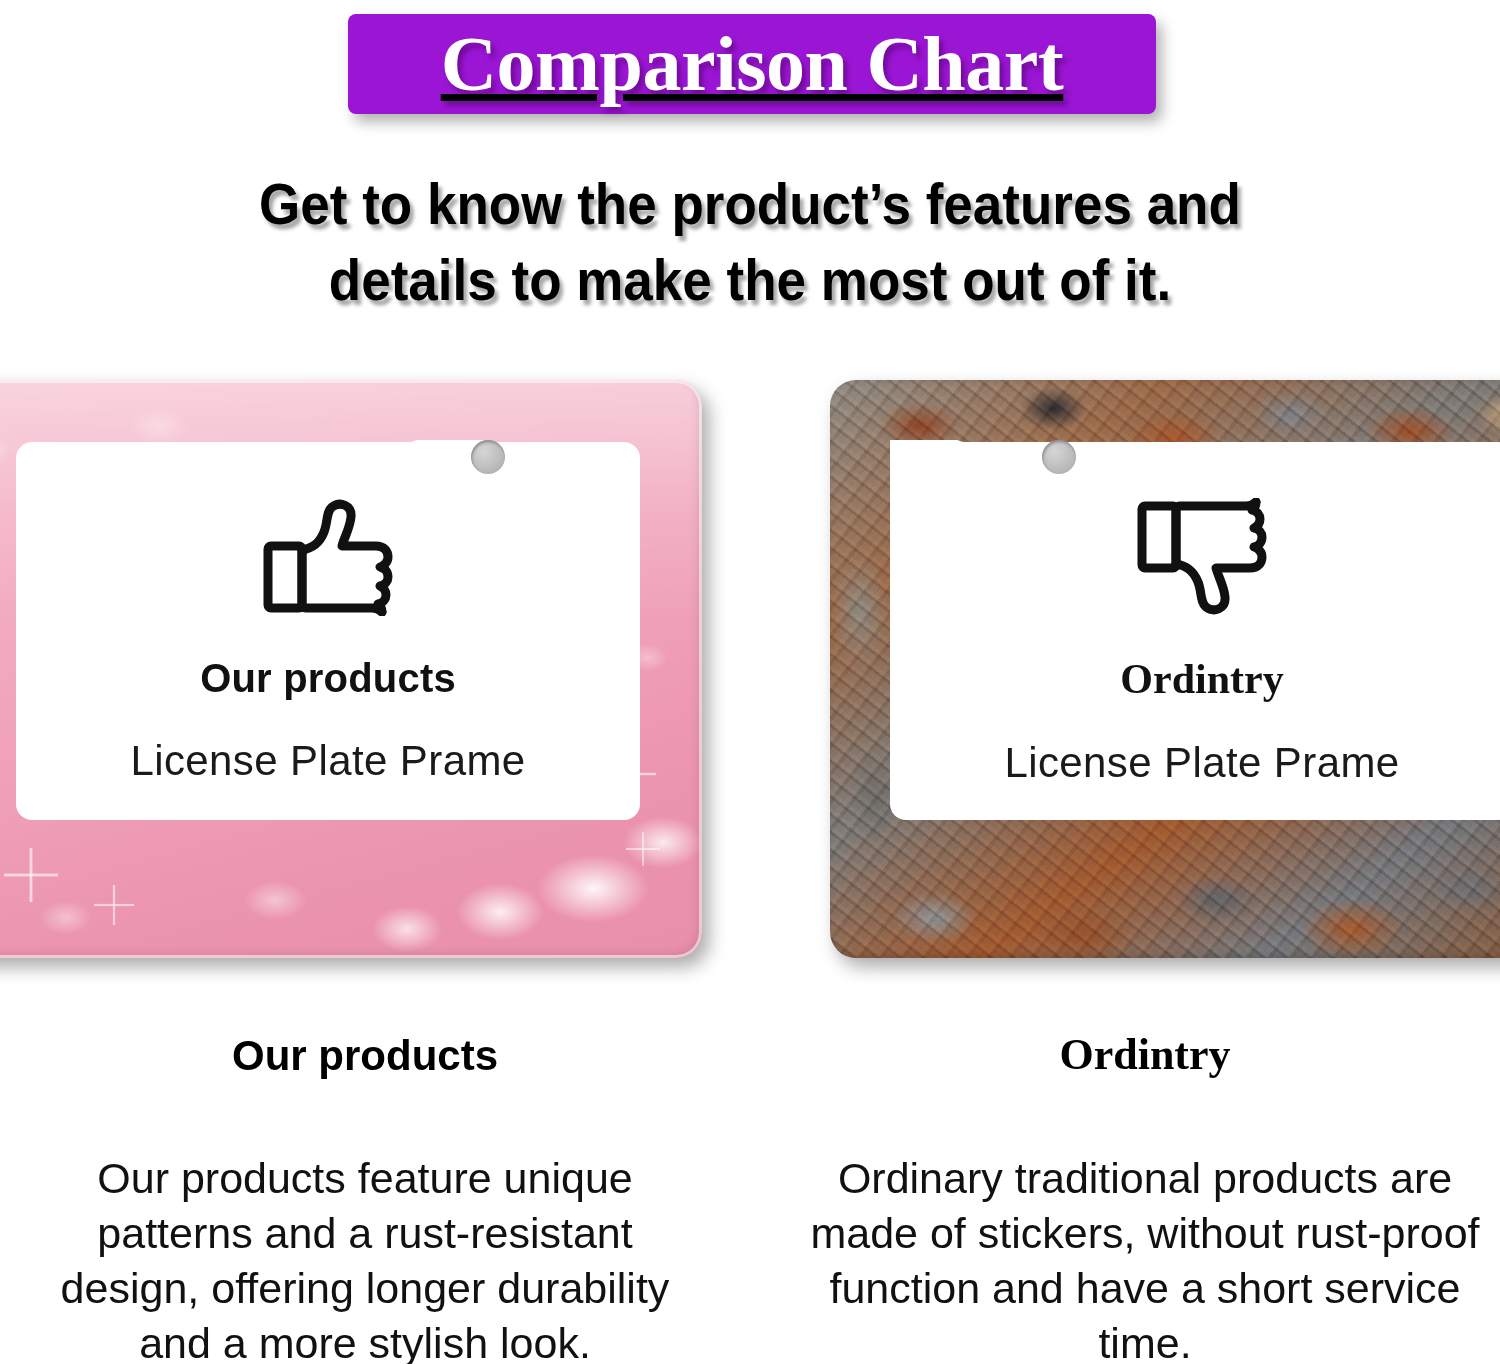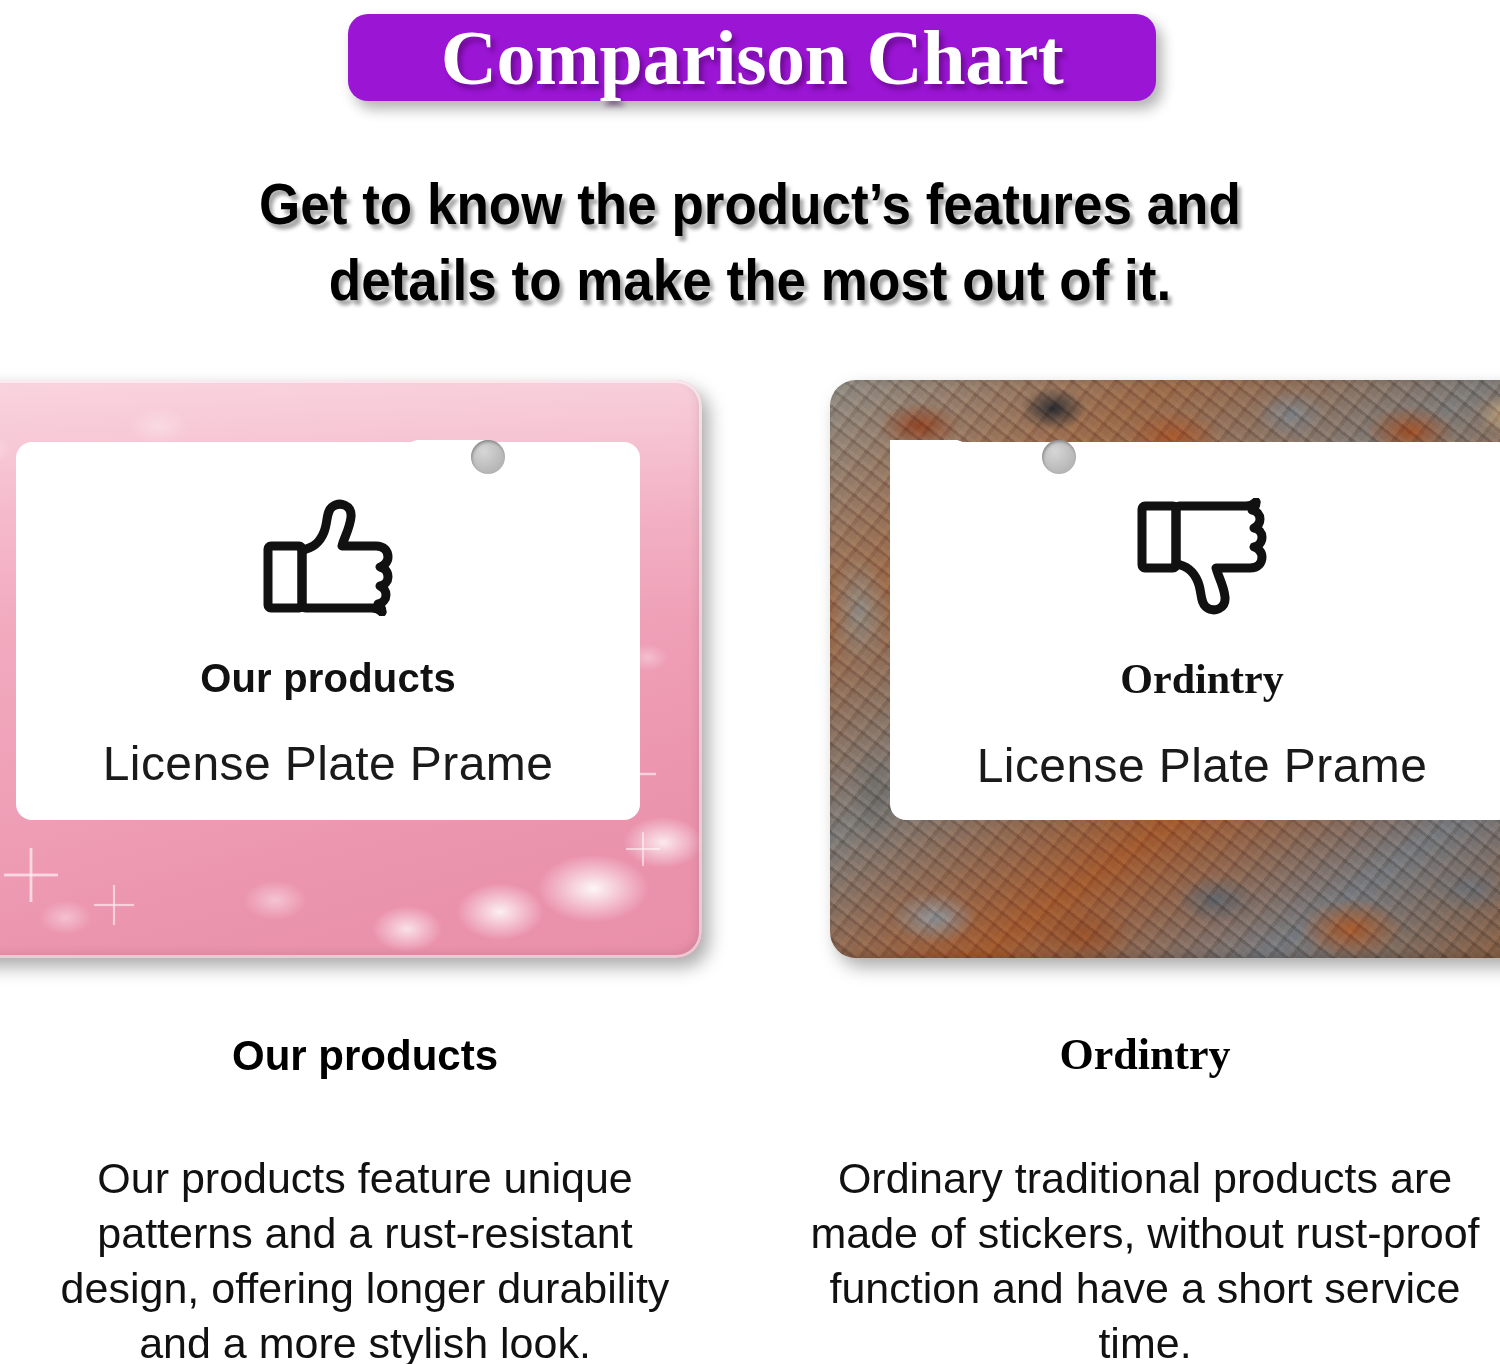--- a/index.html
+++ b/index.html
@@ -15,27 +15,28 @@
     overflow: hidden;
     font-family: "Liberation Sans", sans-serif;
   }
 
   
   .title-banner {
     position: absolute;
     left: 348px;
     top: 14px;
     width: 808px;
-    height: 87px;
+    height: 100px;
     background: #9b15d4;
-    border-radius: 20px;
+    border-radius: 8px;
     box-shadow: 6px 8px 14px rgba(0,0,0,0.30);
     display: flex;
     align-items: center;
     justify-content: center;
+    text-decoration: underline;
   }
   .title-text {
     font-family: "Liberation Serif", serif;
     font-weight: bold;
     font-size: 78px;
     line-height: 1;
     color: #ffffff;
     letter-spacing: -0.5px;
     text-shadow: 4px 5px 5px rgba(60,0,80,0.45);
     white-space: nowrap;
@@ -230,21 +231,21 @@
     font-family: "Liberation Serif", serif;
     font-weight: bold;
     font-size: 42px;
     line-height: 1.1;
     color: #111111;
     margin-bottom: 38px;
   }
   .label-sub {
     font-family: "Liberation Sans", sans-serif;
     font-weight: 300;
-    font-size: 48px;
+    font-size: 42px;
     line-height: 1.1;
     color: #1a1a1a;
     letter-spacing: 0.4px;
   }
 
   
   .columns {
     position: absolute;
     left: 0;
     top: 1015px;

